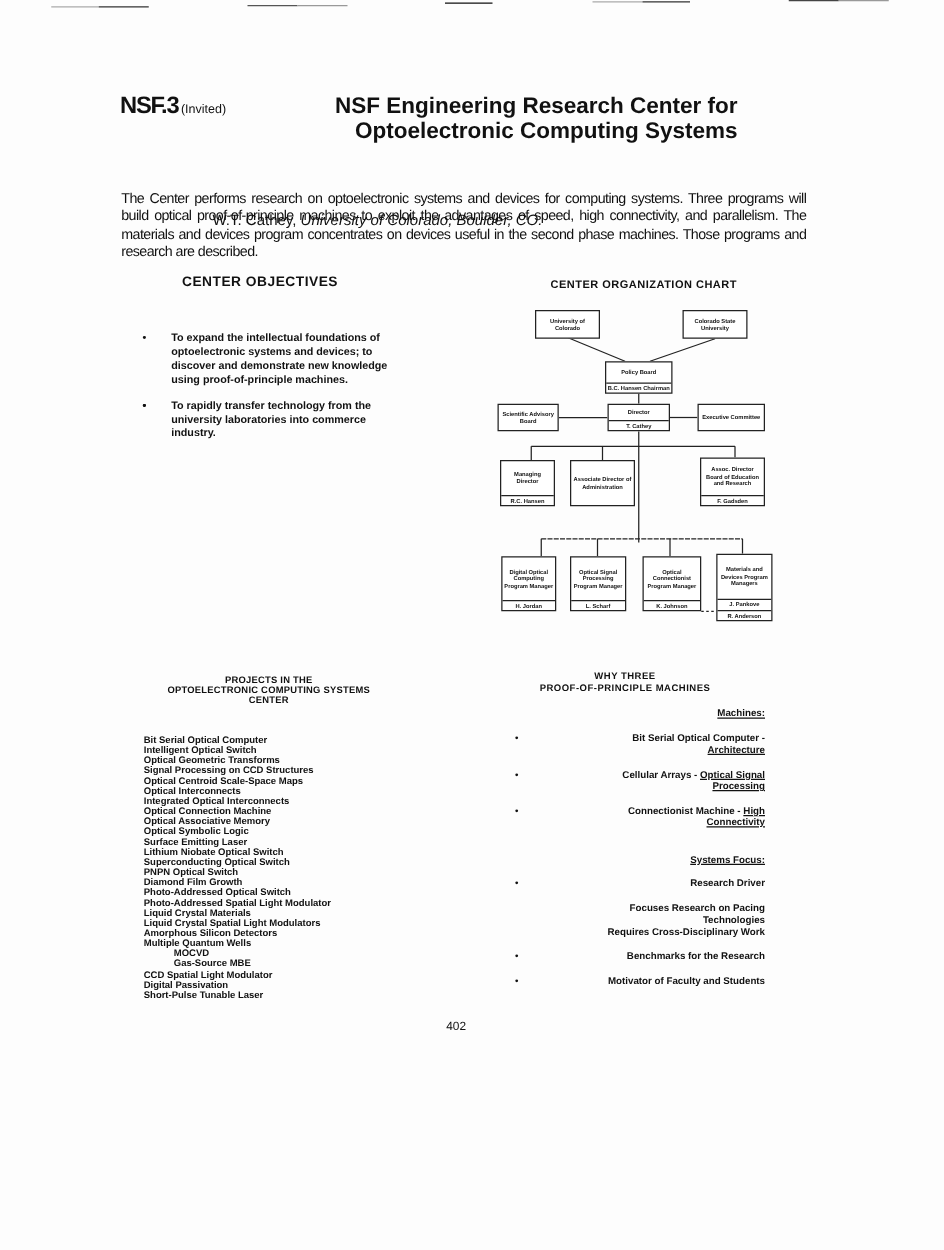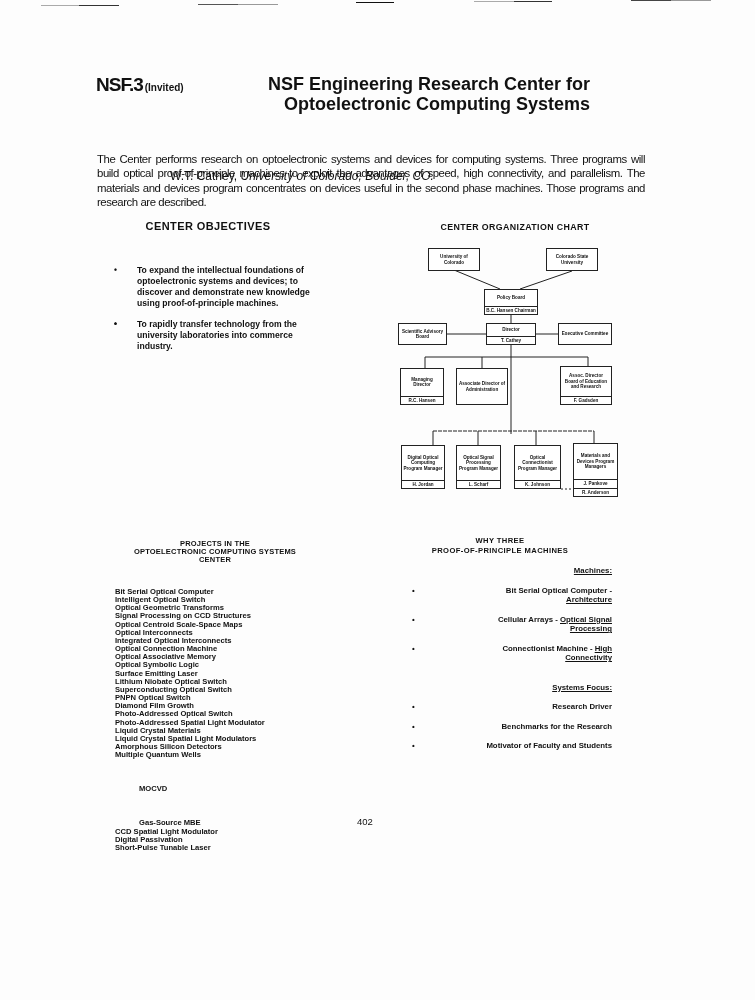--- a/index.html
+++ b/index.html
@@ -4,37 +4,37 @@
 <style>
   html, body { margin: 0; padding: 0; }
   body {
     width: 755px; height: 1000px; position: relative; overflow: hidden;
     background: #fdfdfd; color: #111;
     font-family: "Liberation Sans", sans-serif;
   }
   .abs { position: absolute; }
   .crop { position: absolute; height: 1px; }
   .paper-id { left: 96px; top: 74px; font-size: 19px; font-weight: bold; letter-spacing: -1px; }
-  .paper-id .inv { font-size: 10px; font-weight: bold; letter-spacing: 0; margin-left: 2px; }
+  .paper-id .inv { font-size: 10px; font-weight: normal; letter-spacing: 0; margin-left: 2px; }
   .title { left: 170px; top: 74px; width: 420px; text-align: right; font-size: 18px; font-weight: bold; line-height: 20px; }
   .author { left: 170px; top: 123px; width: 420px; font-size: 12px; margin-top: 46px; }
   .author i { font-style: italic; }
   .abstract { left: 97px; top: 152px; width: 548px; font-size: 11.4px; line-height: 14.4px; letter-spacing: -0.45px; text-align: justify; }
   .sec-head { font-weight: bold; font-size: 11px; letter-spacing: 0.4px; text-align: center; }
   .obj-head { left: 108px; top: 220px; width: 200px; }
   .objectives { left: 112px; top: 265px; width: 200px; font-size: 8.6px; font-weight: bold; line-height: 11px; }
   .obj-item { position: relative; padding-left: 25px; margin-bottom: 10px; }
   .obj-item .bullet { position: absolute; left: 2px; top: 0; }
   .org-head { left: 400px; top: 222px; width: 230px; font-size: 8.8px; }
   .box { position: absolute; border: 1px solid #222; background: #fff; font-size: 4.6px; font-weight: bold; text-align: center; line-height: 5.5px; box-sizing: border-box; display: flex; flex-direction: column; }
   .box .main { flex: 1; display: flex; align-items: center; justify-content: center; padding: 1px; }
   .box .name { border-top: 1px solid #222; padding: 1px 0; }
   .proj-head { left: 115px; top: 540px; width: 200px; font-size: 7.5px; font-weight: bold; line-height: 8px; letter-spacing: 0.2px; }
   .projects { left: 115px; top: 588px; width: 200px; font-size: 7.6px; font-weight: bold; line-height: 8.15px; }
-  .projects .sub { padding-left: 24px; margin-top: 26px; }
+  .projects .sub { padding-left: 24px; }
   .why-head { left: 405px; top: 536px; width: 190px; font-size: 7.6px; line-height: 10px; }
   .why { left: 412px; top: 566px; width: 200px; font-size: 7.8px; font-weight: bold; line-height: 9.5px; text-align: right; }
   .why .u { text-decoration: underline; }
   .why .label { margin-bottom: 10px; }
   .why .item { position: relative; padding-left: 24px; margin-bottom: 10px; }
   .why .item .bullet { position: absolute; left: 0; top: 0; }
   .why .item .cont { display: block; padding-left: 75px; }
   .why .plain { padding-left: 24px; margin-bottom: 10px; }
   .why .plain .indent { display: block; padding-left: 32px; }
   .page-num { left: 357px; top: 816px; font-size: 9.5px; }
@@ -200,20 +200,25 @@
     <span class="bullet">•</span>
     <span>Connectionist Machine -</span>
     <span class="u">High</span>
     <span class="cont u">Connectivity</span>
   </div>
   <div class="label u" style="margin-top:20px;">Systems Focus:</div>
   <div class="item">
     <span class="bullet">•</span>
     <span>Research Driver</span>
   </div>
+  <div class="plain">
+    <span>Focuses Research on Pacing</span>
+    <span class="indent">Technologies</span>
+    <span style="display:block;">Requires Cross-Disciplinary Work</span>
+  </div>
   <div class="item">
     <span class="bullet">•</span>
     <span>Benchmarks for the Research</span>
   </div>
   <div class="item">
     <span class="bullet">•</span>
     <span>Motivator of Faculty and Students</span>
   </div>
 </div>
 

